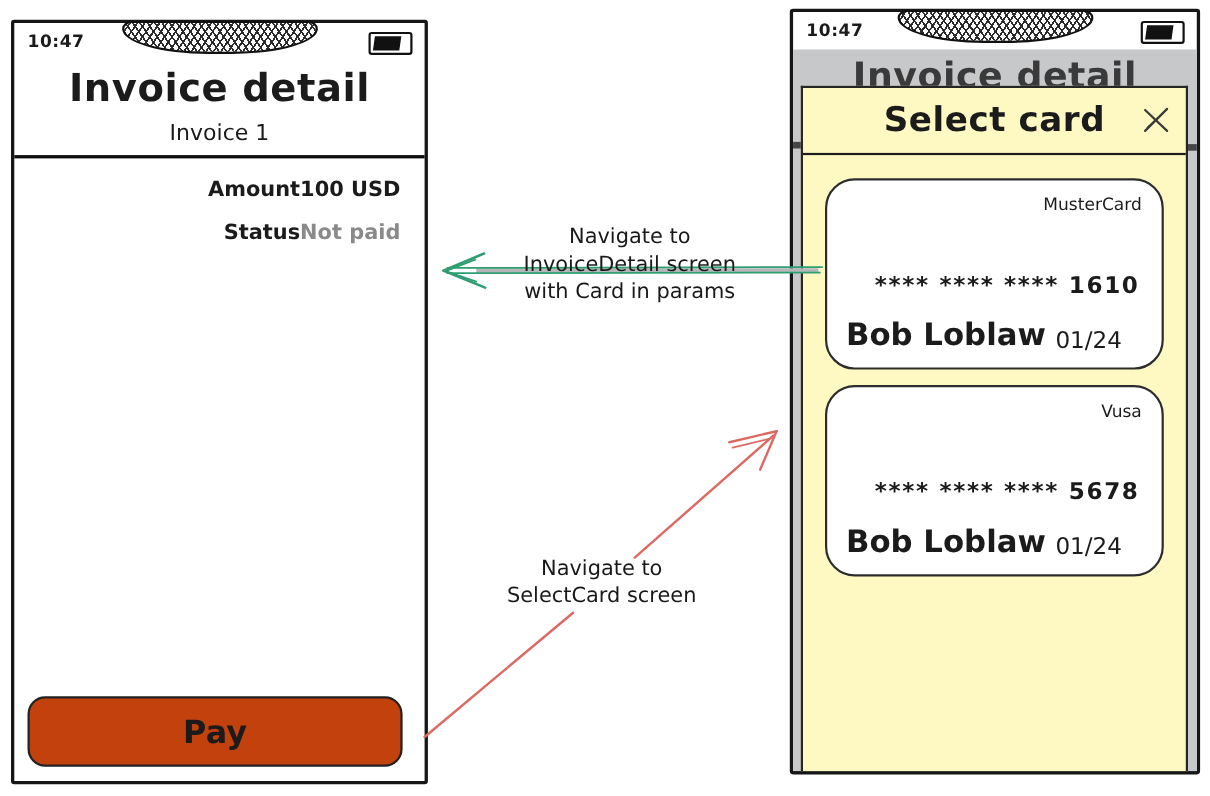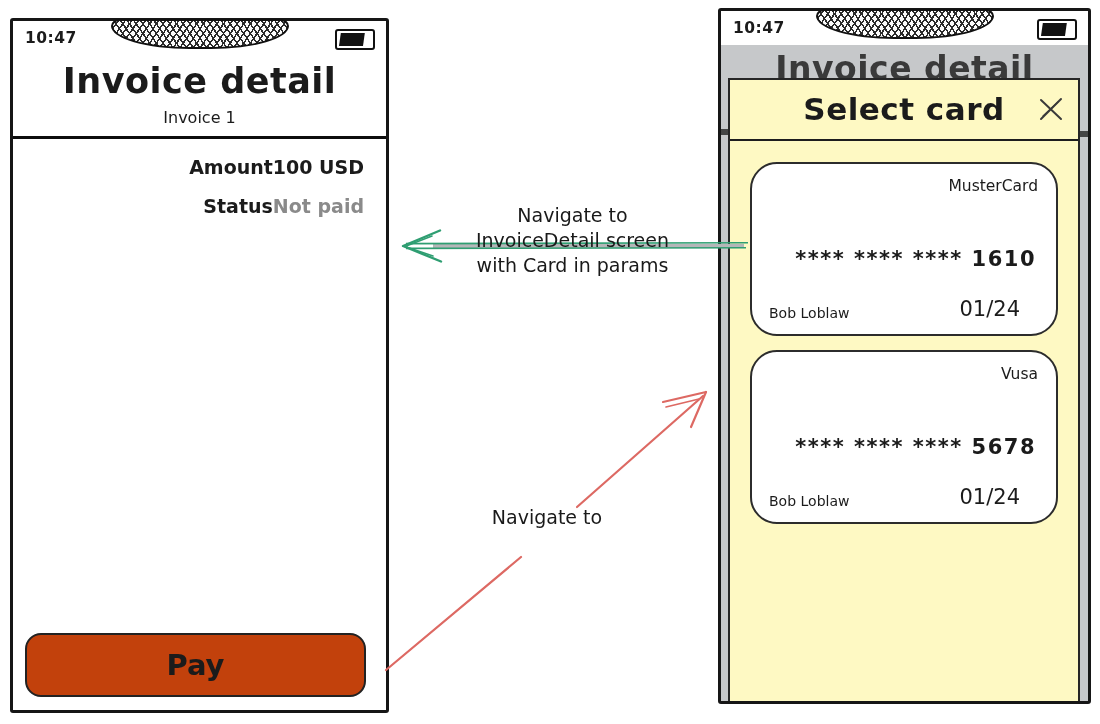--- a/index.html
+++ b/index.html
@@ -19,21 +19,21 @@
            border-radius:10px 10px 50% 50% / 8px 8px 26px 26px;
            background-color:#fcfcfc;
            background-image:
              repeating-linear-gradient(55deg,  transparent 0 4px, #2b2b2b 4px 5.5px),
              repeating-linear-gradient(-55deg, transparent 0 4px, #2b2b2b 4px 5.5px); }
   .battery { position:absolute; right:11px; top:8px; width:40px; height:21px; border:2.5px solid #111; border-radius:3px; }
   .battery .fill { position:absolute; left:2px; top:2px; bottom:2px; width:66%; background:#111; transform:skewX(-8deg); transform-origin:bottom left; }
 
   
   .screen-title { text-align:center; font-size:35px; font-weight:600; margin-top:7px; letter-spacing:.5px; }
-  .screen-subtitle { text-align:center; font-size:16px; margin-top:7px; font-weight:500; }
+  .screen-subtitle { text-align:center; font-size:20px; margin-top:7px; font-weight:500; }
   .header-divider { border-top:3.5px solid #0d0d0d; margin-top:9px; }
   .rows { padding:17px 22px 0 25px; }
   .row { display:flex; justify-content:flex-end; align-items:baseline; margin-bottom:17px; font-size:19px; font-weight:700; }
   .row .value { font-size:19px; }
   .row .value.muted { color:#8a8a8a; }
   .pay-btn { position:absolute; left:12px; right:20px; bottom:13px; height:64px;
              border:2.5px solid #222; border-radius:16px; background:#c2410c;
              display:flex; align-items:center; justify-content:center;
              font-size:29px; font-weight:600; cursor:pointer; }
 
@@ -50,21 +50,21 @@
   .modal-header { position:relative; height:61px; border-bottom:2.5px solid #1d1d1d; }
   .modal-title { text-align:center; font-size:31px; font-weight:600; padding-top:11px; letter-spacing:.5px; }
   .close-btn { position:absolute; right:12px; top:14px; width:30px; height:30px; cursor:pointer;
                display:flex; align-items:center; justify-content:center; }
   .close-btn svg { width:26px; height:26px; }
 
   .cards { padding:21px 20px 0 20px; }
   .card { position:relative; height:174px; border:2.2px solid #2c2c2c; border-radius:27px; background:#fff; margin-bottom:14px; cursor:pointer; }
   .card .brand   { position:absolute; top:13px; right:18px; font-size:15.5px; font-weight:500; }
   .card .number  { position:absolute; top:83px; right:20px; font-size:21px; font-weight:600; letter-spacing:1.5px; }
-  .card .holder  { position:absolute; left:17px; bottom:13px; font-size:14px; font-weight:400; }
+  .card .holder  { position:absolute; left:17px; bottom:13px; font-size:28px; font-weight:700; }
   .card .expiry  { position:absolute; right:36px; bottom:13px; font-size:21px; font-weight:500; }
 
   
   .arrows { position:absolute; inset:0; width:1100px; height:724px; z-index:30; pointer-events:none; }
   .arrow-label { position:absolute; z-index:40; text-align:center; font-size:19px; font-weight:500; color:#191919; }
   .arrow-label span { display:block; }
   .label-green { left:450px; top:203px; width:245px; line-height:25px; }
   .label-red   { left:428px; top:505px; width:238px; line-height:24px; }
 </style>
 </head>
@@ -156,15 +156,16 @@
     </g>
   </svg>
 
   <div class="arrow-label label-green">
     <span>Navigate to</span>
     <span>InvoiceDetail screen</span>
     <span>with Card in params</span>
   </div>
   <div class="arrow-label label-red">
     <span>Navigate to</span>
+    <span>SelectCard screen</span>
   </div>
 
 </div>
 
 </body></html>

